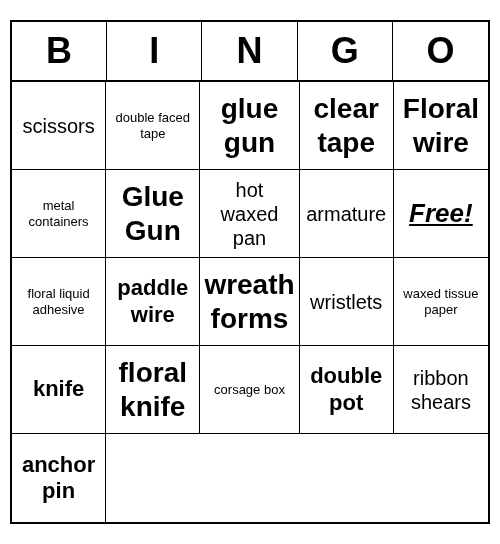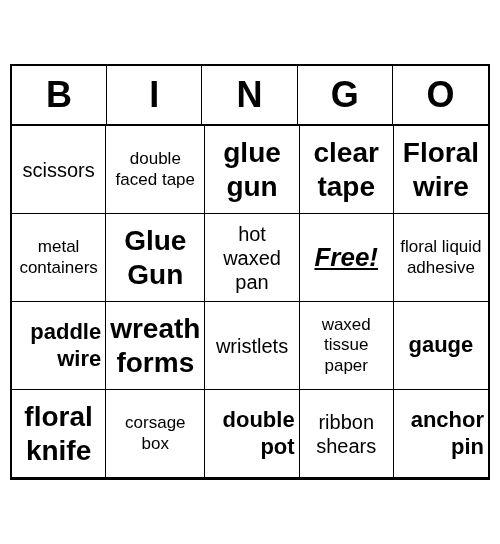--- a/index.html
+++ b/index.html
@@ -46,23 +46,23 @@
     }
     .bingo-cell:nth-child(5n) {
       border-right: none;
     }
     .bingo-cell:nth-child(n+21) {
       border-bottom: none;
     }
     .cell-text {
       line-height: 1.2;
     }
-    .size-sm { font-size: 17px; text-align: center; }
+    .size-sm { font-size: 13px; text-align: center; }
     .size-md { font-size: 20px; }
-    .size-lg { font-size: 22px; font-weight: bold; text-align: right; }
+    .size-lg { font-size: 22px; font-weight: bold; }
     .size-xl { font-size: 28px; font-weight: bold; text-align: center; }
     .size-free { font-size: 26px; font-weight: bold; font-style: italic; text-decoration: underline; }
   </style>
 </head>
 <body>
 
 <div class="bingo-card">
   <div class="bingo-header">
   <div class="bingo-header-cell">B</div>
       <div class="bingo-header-cell">I</div>
@@ -89,39 +89,42 @@
       <div class="bingo-cell">
         <span class="cell-text size-sm">metal containers</span>
       </div>
       <div class="bingo-cell">
         <span class="cell-text size-xl">Glue Gun</span>
       </div>
       <div class="bingo-cell">
         <span class="cell-text size-md">hot waxed pan</span>
       </div>
       <div class="bingo-cell">
+        <span class="cell-text size-md">armature</span>
+      </div>
+      <div class="bingo-cell">
         <span class="cell-text size-free">Free!</span>
       </div>
       <div class="bingo-cell">
         <span class="cell-text size-sm">floral liquid adhesive</span>
       </div>
       <div class="bingo-cell">
         <span class="cell-text size-lg">paddle wire</span>
       </div>
       <div class="bingo-cell">
         <span class="cell-text size-xl">wreath forms</span>
       </div>
       <div class="bingo-cell">
         <span class="cell-text size-md">wristlets</span>
       </div>
       <div class="bingo-cell">
         <span class="cell-text size-sm">waxed tissue paper</span>
       </div>
       <div class="bingo-cell">
-        <span class="cell-text size-lg">gauge</span>
+        <span class="cell-text size-lg">knife</span>
       </div>
       <div class="bingo-cell">
         <span class="cell-text size-xl">floral knife</span>
       </div>
       <div class="bingo-cell">
         <span class="cell-text size-sm">corsage box</span>
       </div>
       <div class="bingo-cell">
         <span class="cell-text size-lg">double pot</span>
       </div>

